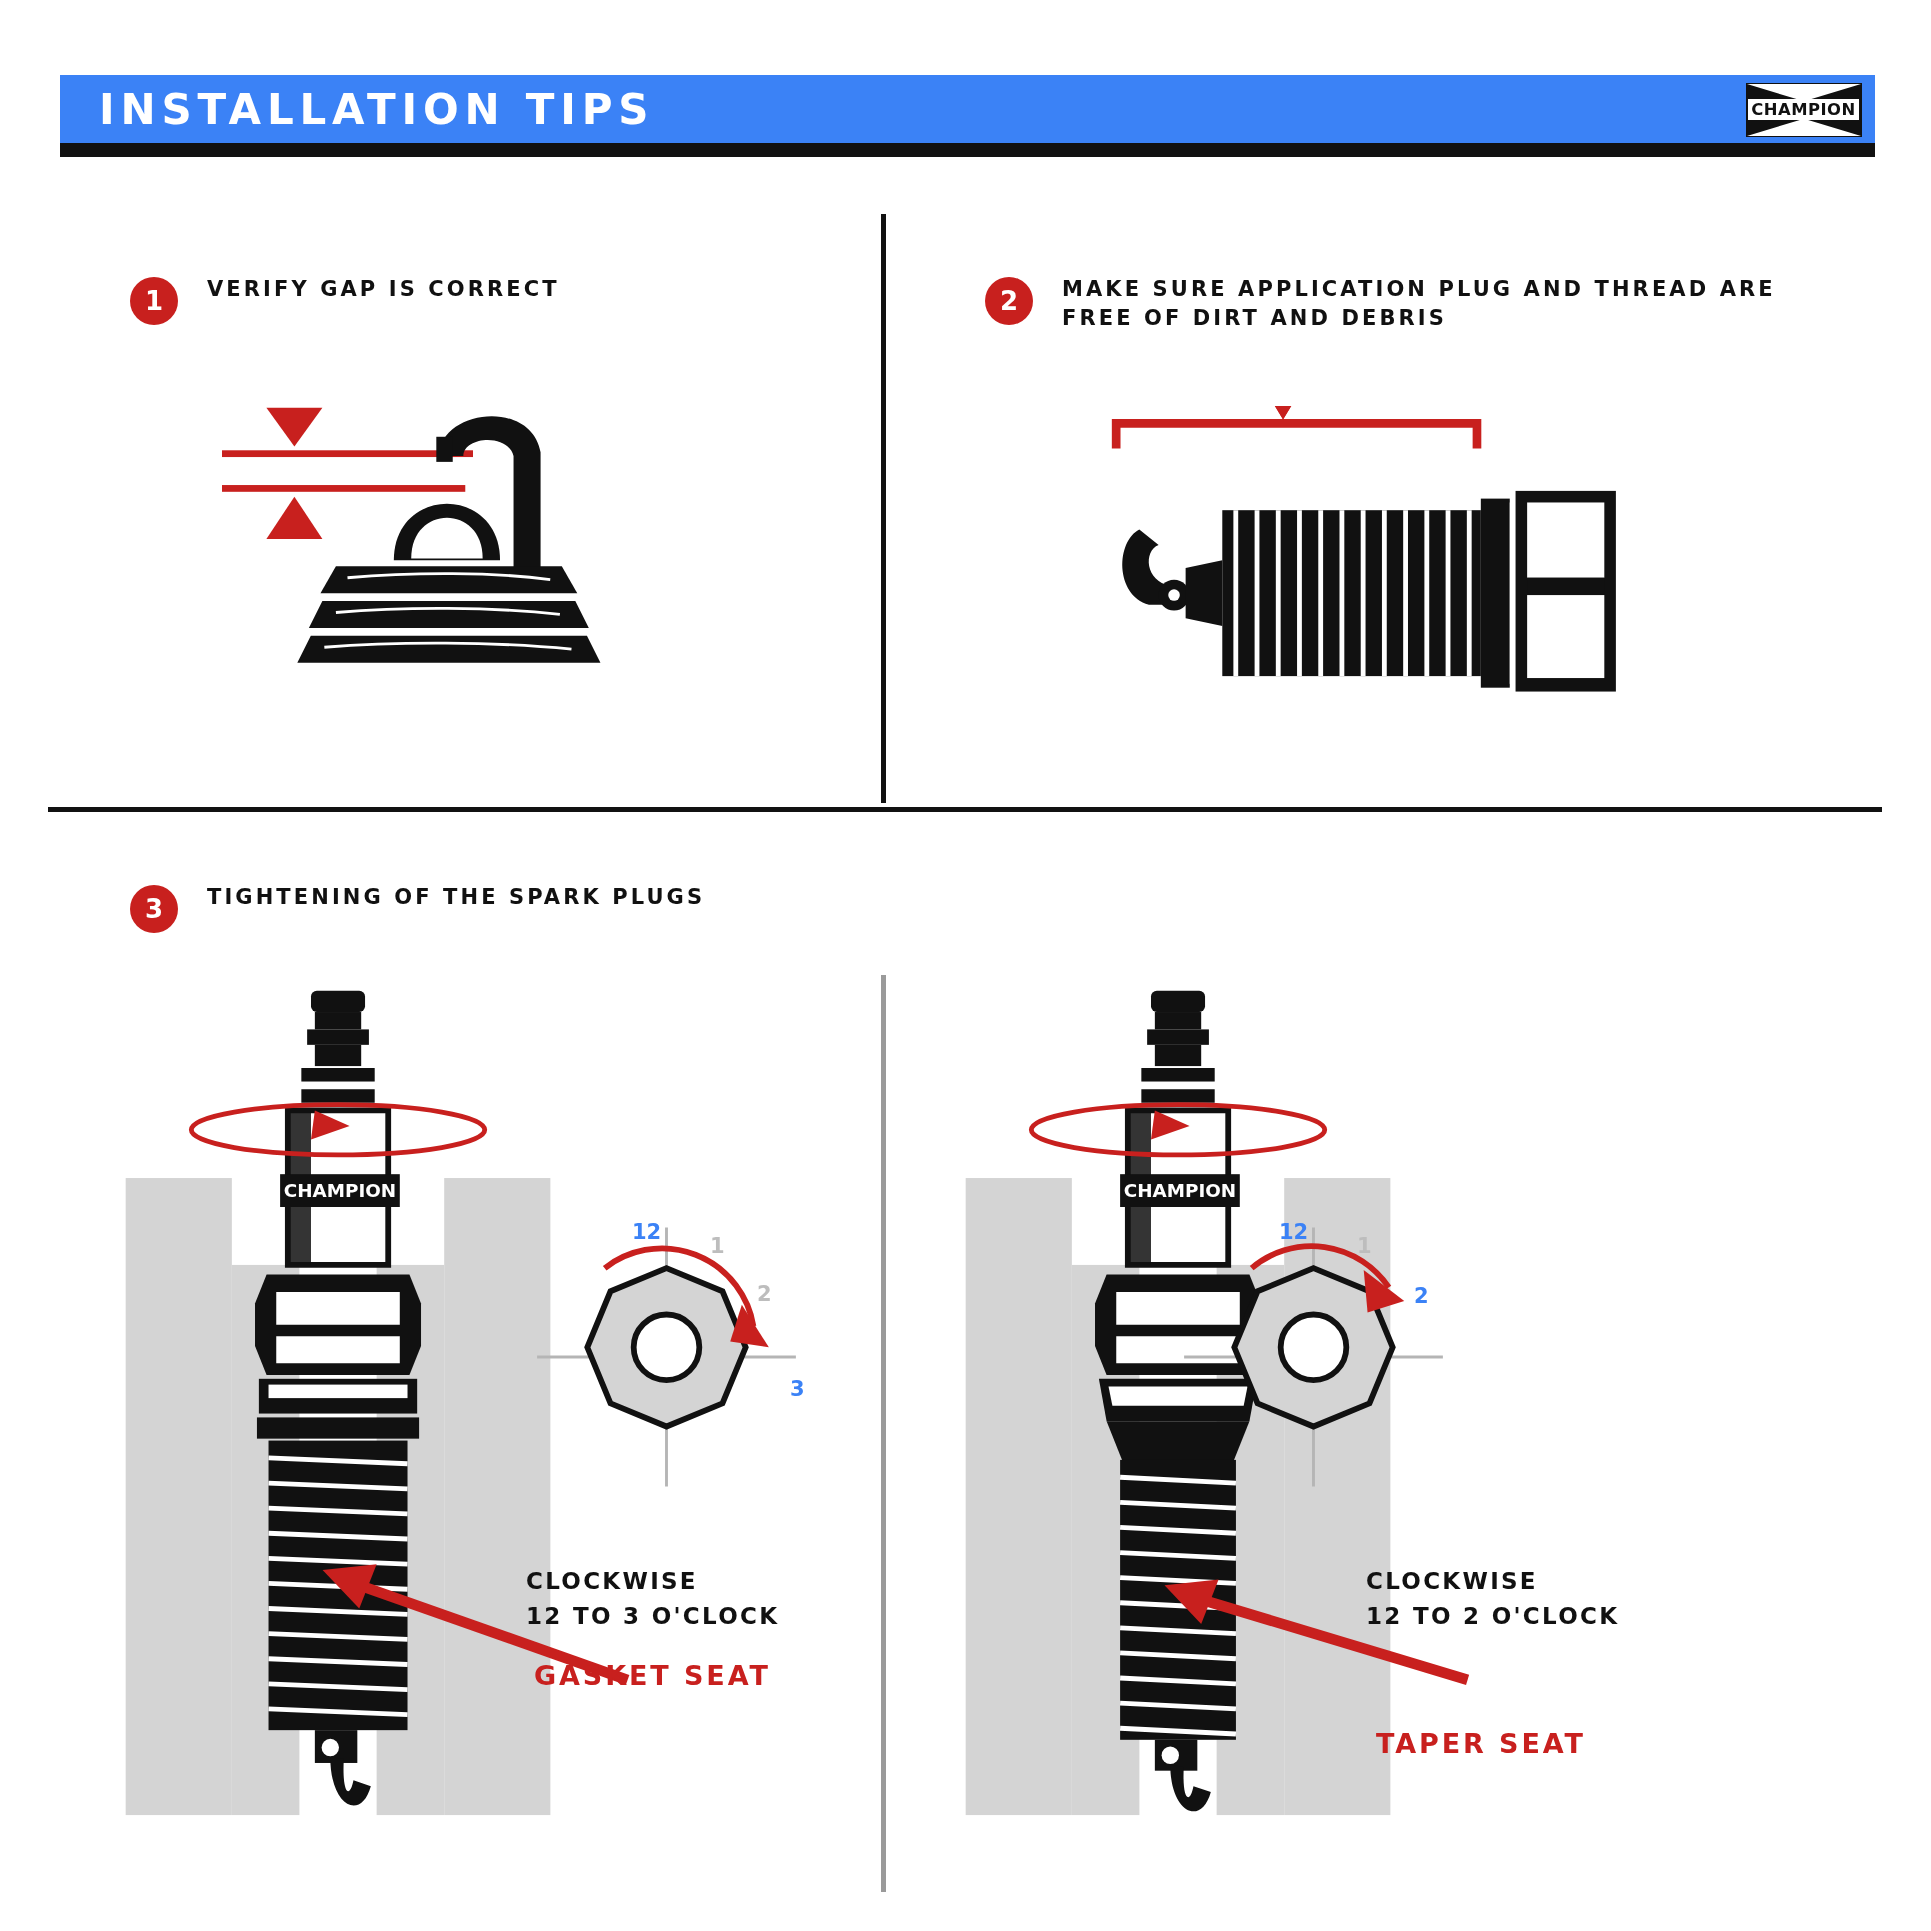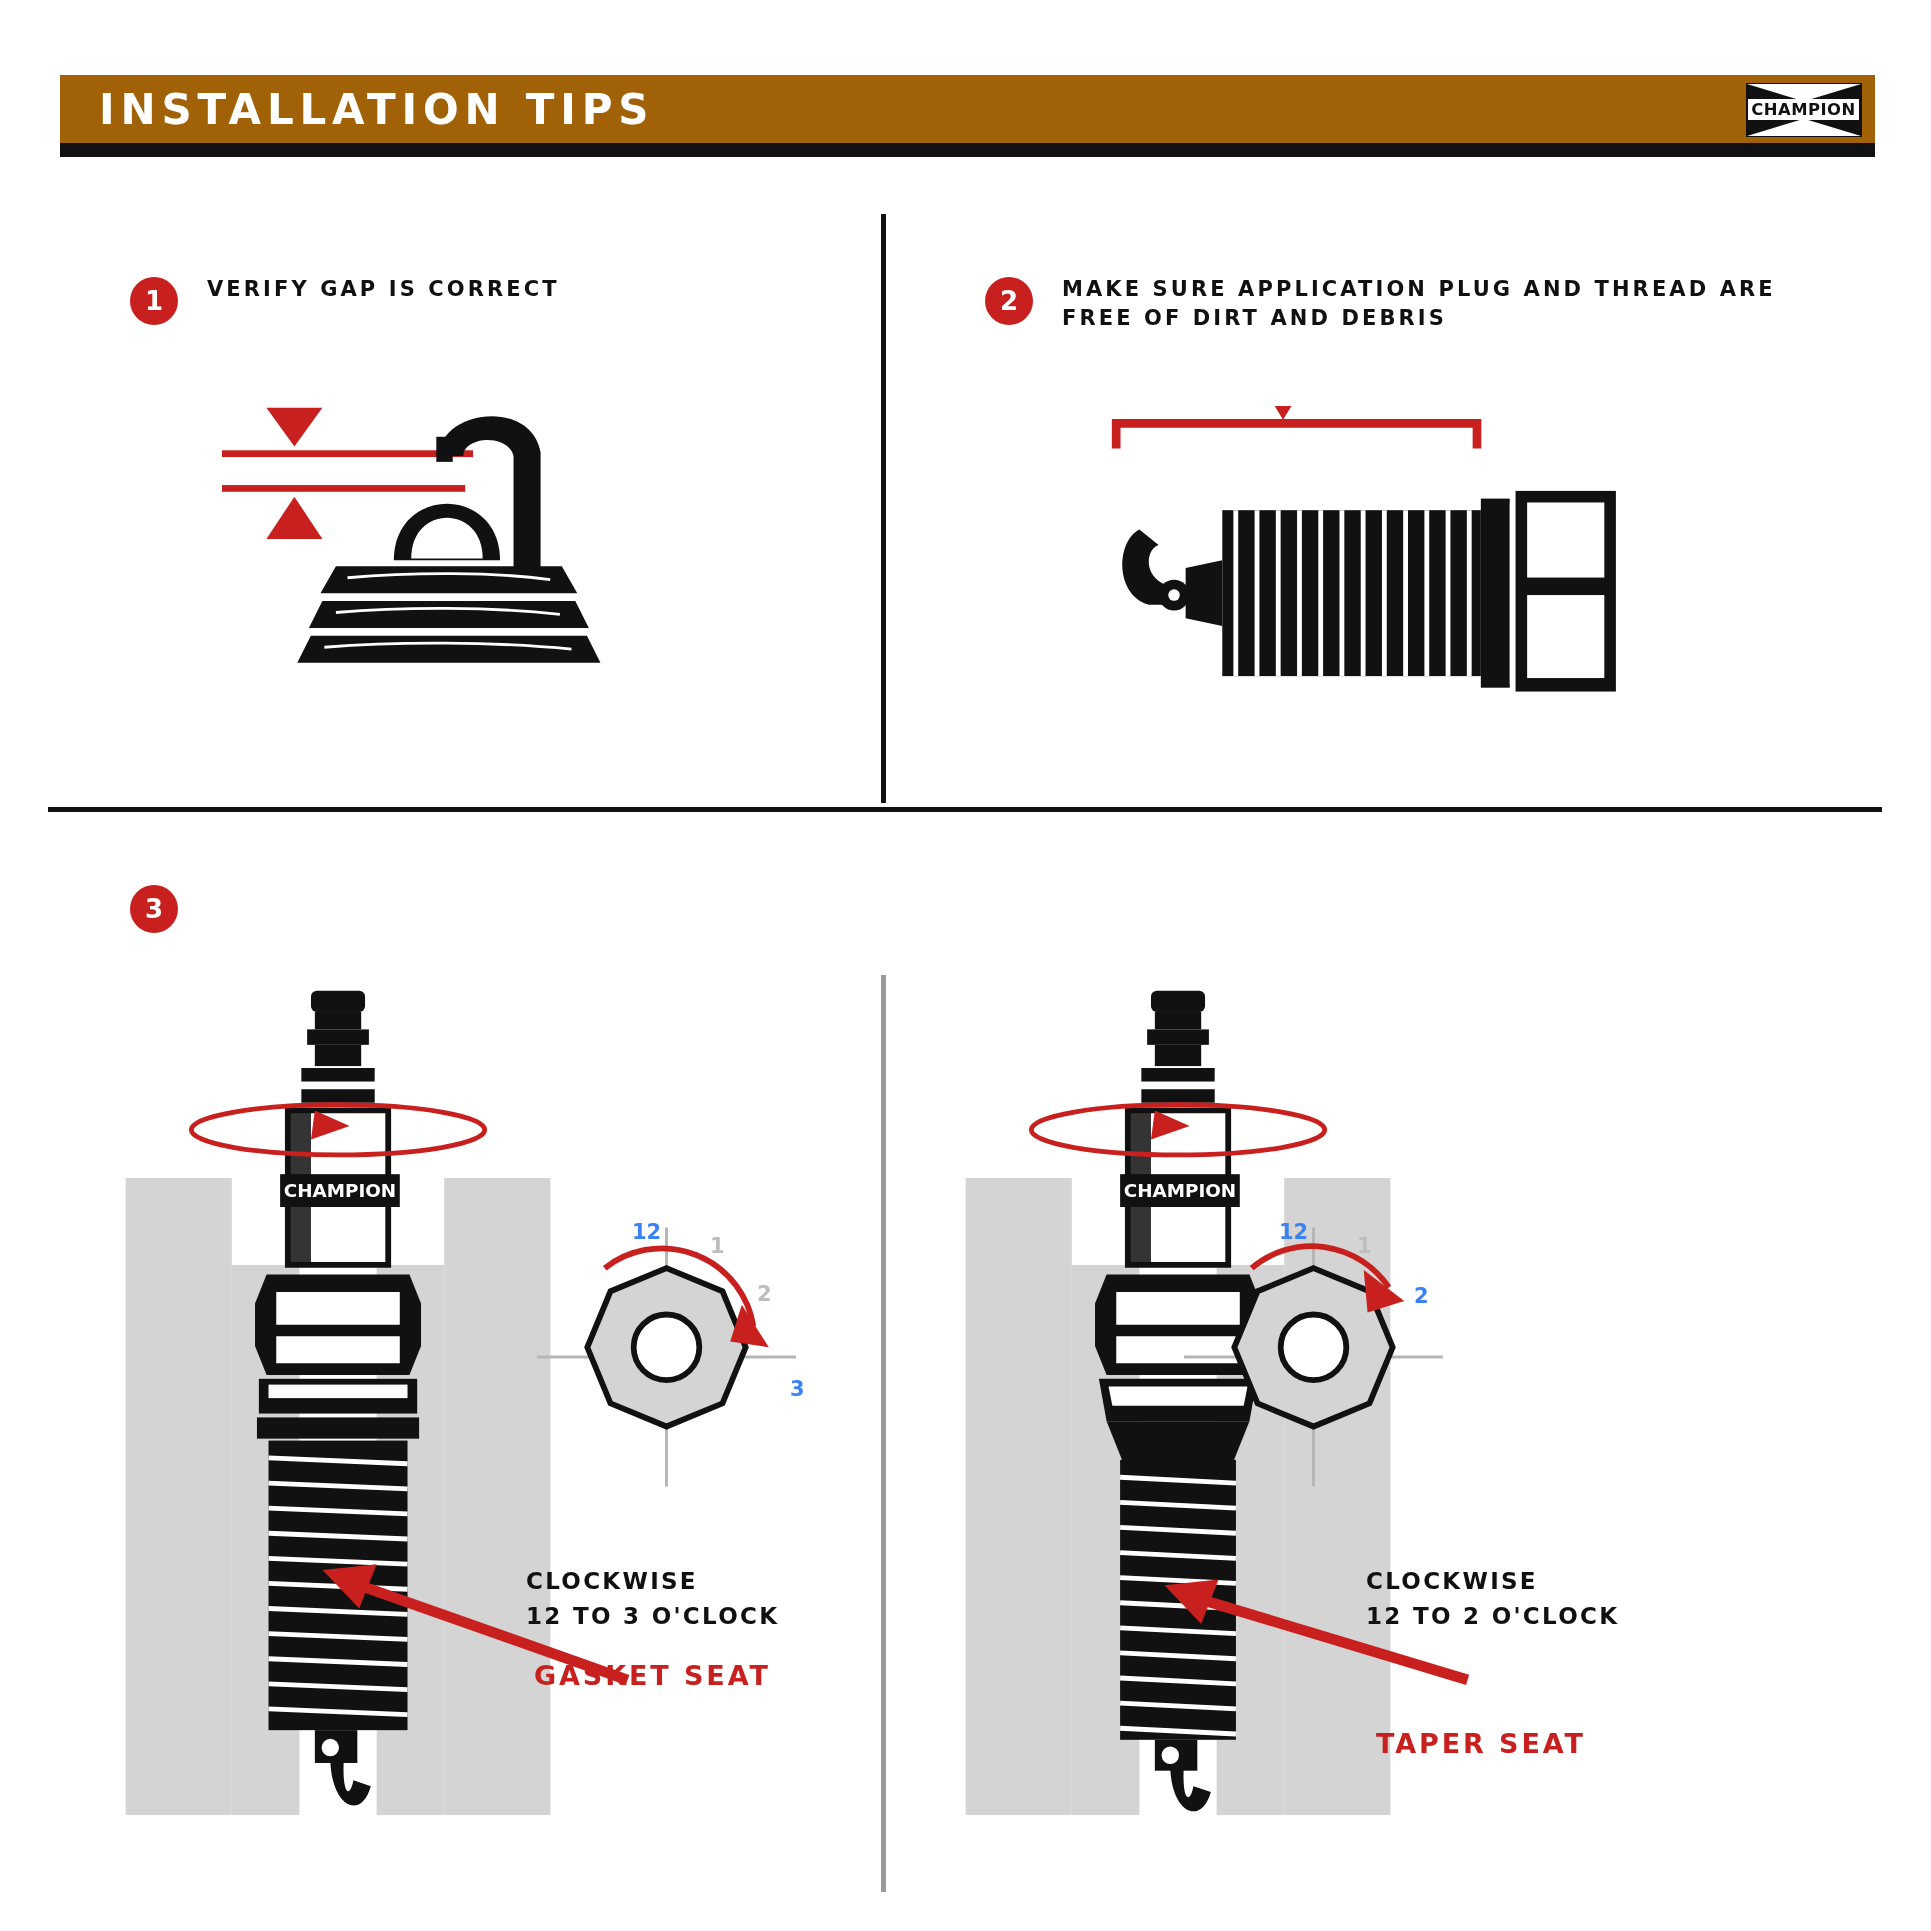--- a/index.html
+++ b/index.html
@@ -21,21 +21,21 @@
     background: #ffffff;
   }
 
   
   .header-bar {
     position: absolute;
     left: 60px;
     top: 75px;
     width: 1815px;
     height: 68px;
-    background: #a16207;
+    background: #3b82f6;
     display: flex;
     align-items: center;
   }
   .header-underline {
     position: absolute;
     left: 60px;
     top: 143px;
     width: 1815px;
     height: 13.5px;
     background: #111111;
@@ -262,20 +262,21 @@
     <rect x="414" y="100" width="10" height="188" fill="#ffffff"></rect>
 
     <rect x="420" y="88" width="104" height="208" fill="#111111"></rect>
     <rect x="432" y="100" width="80" height="78" fill="#ffffff"></rect>
     <rect x="432" y="196" width="80" height="86" fill="#ffffff"></rect>
     <path d="M432,178 L512,178 L512,196 L432,196 Z" fill="#111111"></path>
   </svg>
 
   <div class="step-head" id="step3-head">
     <div class="step-num">3</div>
+    <div class="step-text">Tightening of the spark plugs</div>
   </div>
 
   <svg class="illus" id="illus3a" viewBox="0 0 780 920">
 
     <rect x="40" y="200" width="110" height="660" fill="#d4d4d4"></rect>
     <rect x="150" y="290" width="70" height="570" fill="#d4d4d4"></rect>
     <rect x="300" y="290" width="70" height="570" fill="#d4d4d4"></rect>
     <rect x="370" y="200" width="110" height="660" fill="#d4d4d4"></rect>
 
     <rect x="232" y="6" width="56" height="22" rx="6" fill="#111111"></rect>

